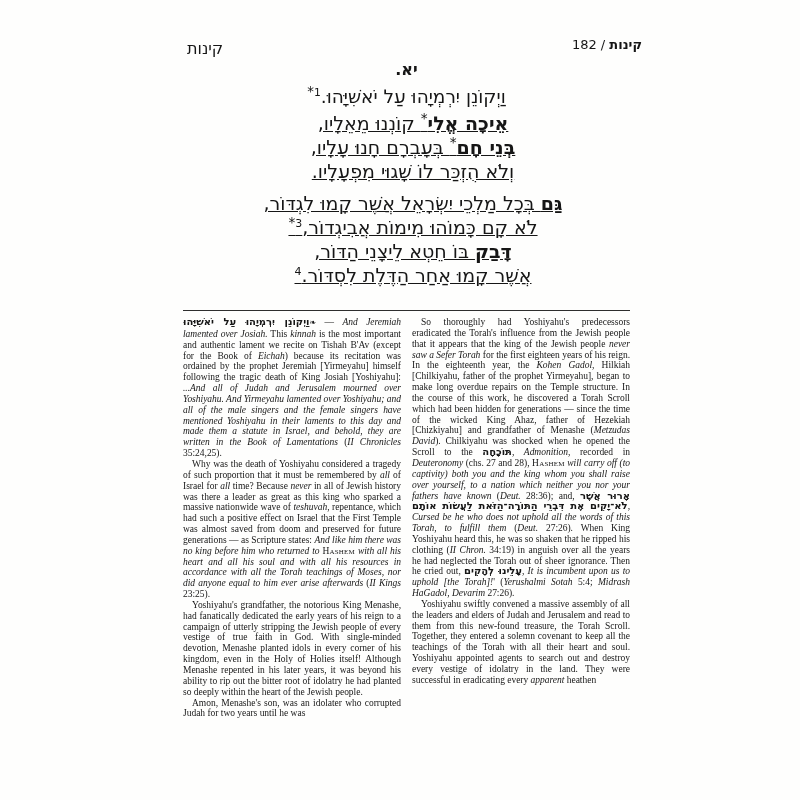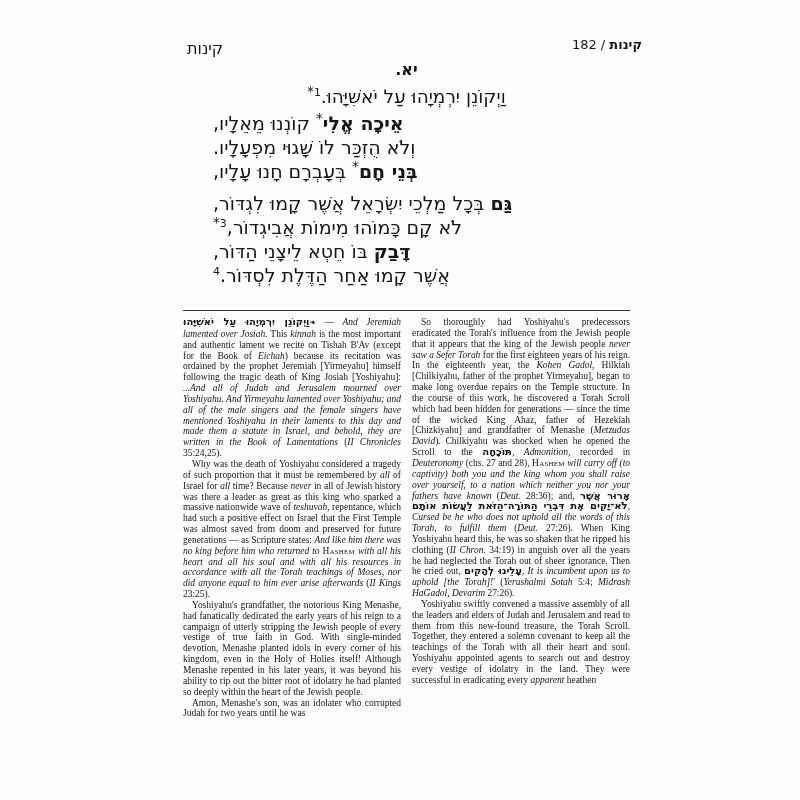--- a/index.html
+++ b/index.html
@@ -24,21 +24,21 @@
   }
   .header-right .sect { font-weight:bold; }
 
   
   .kinnah {
     position:absolute; left:183px; top:48px; width:447px;
     direction:rtl; font-family:"DejaVu Sans", sans-serif;margin-top:12px;
   }
   .siman { text-align:center; font-weight:bold; font-size:16px; line-height:20px; margin-bottom:3px; }
   .opening { text-align:center; font-size:18.5px; line-height:27px; margin-bottom:2px; }
-  .stanza  { text-align:left; padding-left:30px; padding-right:17px; font-size:19px; line-height:23.8px; }
+  .stanza  { text-align:center; padding-left:30px; padding-right:17px; font-size:19px; line-height:23.8px;text-decoration:underline; }
   .stanza + .stanza { margin-top:9px; }
   .kline { white-space:nowrap; }
   .seg-b { font-weight:bold; }
   .seg-sup  { font-size:58%; vertical-align:super; line-height:0; }
   .seg-star { font-size:72%; vertical-align:super; line-height:0; }
 
   
   .rule { position:absolute; left:183px; top:310px; width:447px; border-top:1.6px solid #2e2e2e; }
 
   
@@ -72,22 +72,22 @@
       <span class="sect">קינות</span><span> / </span><span>182</span>
     </span>
   </div>
 
   <div class="kinnah">
     <div class="siman">יא.</div>
     <div class="opening"><span class="seg-r">וַיְקוֹנֵן יִרְמְיָהוּ עַל יֹאשִׁיָּהוּ.</span><span class="seg-sup">1</span><span class="seg-star">*</span></div>
     <div>
         <div class="stanza">
           <div class="kline"><span class="seg-b">אֵיכָה אֱלִי</span><span class="seg-star">*</span><span class="seg-r"> קוֹנְנוּ מֵאֵלָיו,</span></div>
+          <div class="kline"><span class="seg-b">בְּנֵי חָם</span><span class="seg-star">*</span><span class="seg-r"> בְּעָבְרָם חָנוּ עָלָיו,</span></div>
           <div class="kline"><span class="seg-r">וְלֹא הֻזְכַּר לוֹ שָׁגוּי מִפְעָלָיו.</span></div>
-          <div class="kline"><span class="seg-b">בְּנֵי חָם</span><span class="seg-star">*</span><span class="seg-r"> בְּעָבְרָם חָנוּ עָלָיו,</span></div>
         </div>
         <div class="stanza">
           <div class="kline"><span class="seg-b">גַּם</span><span class="seg-r"> בְּכָל מַלְכֵי יִשְׂרָאֵל אֲשֶׁר קָמוּ לִגְדּוֹר,</span></div>
           <div class="kline"><span class="seg-r">לֹא קָם כָּמוֹהוּ מִימוֹת אֲבִיגְדוֹר,</span><span class="seg-sup">3</span><span class="seg-star">*</span></div>
           <div class="kline"><span class="seg-b">דָּבַק</span><span class="seg-r"> בּוֹ חֵטְא לֵיצָנֵי הַדּוֹר,</span></div>
           <div class="kline"><span class="seg-r">אֲשֶׁר קָמוּ אַחַר הַדֶּלֶת לִסְדּוֹר.</span><span class="seg-sup">4</span></div>
         </div>
       </div>
   </div>
 

